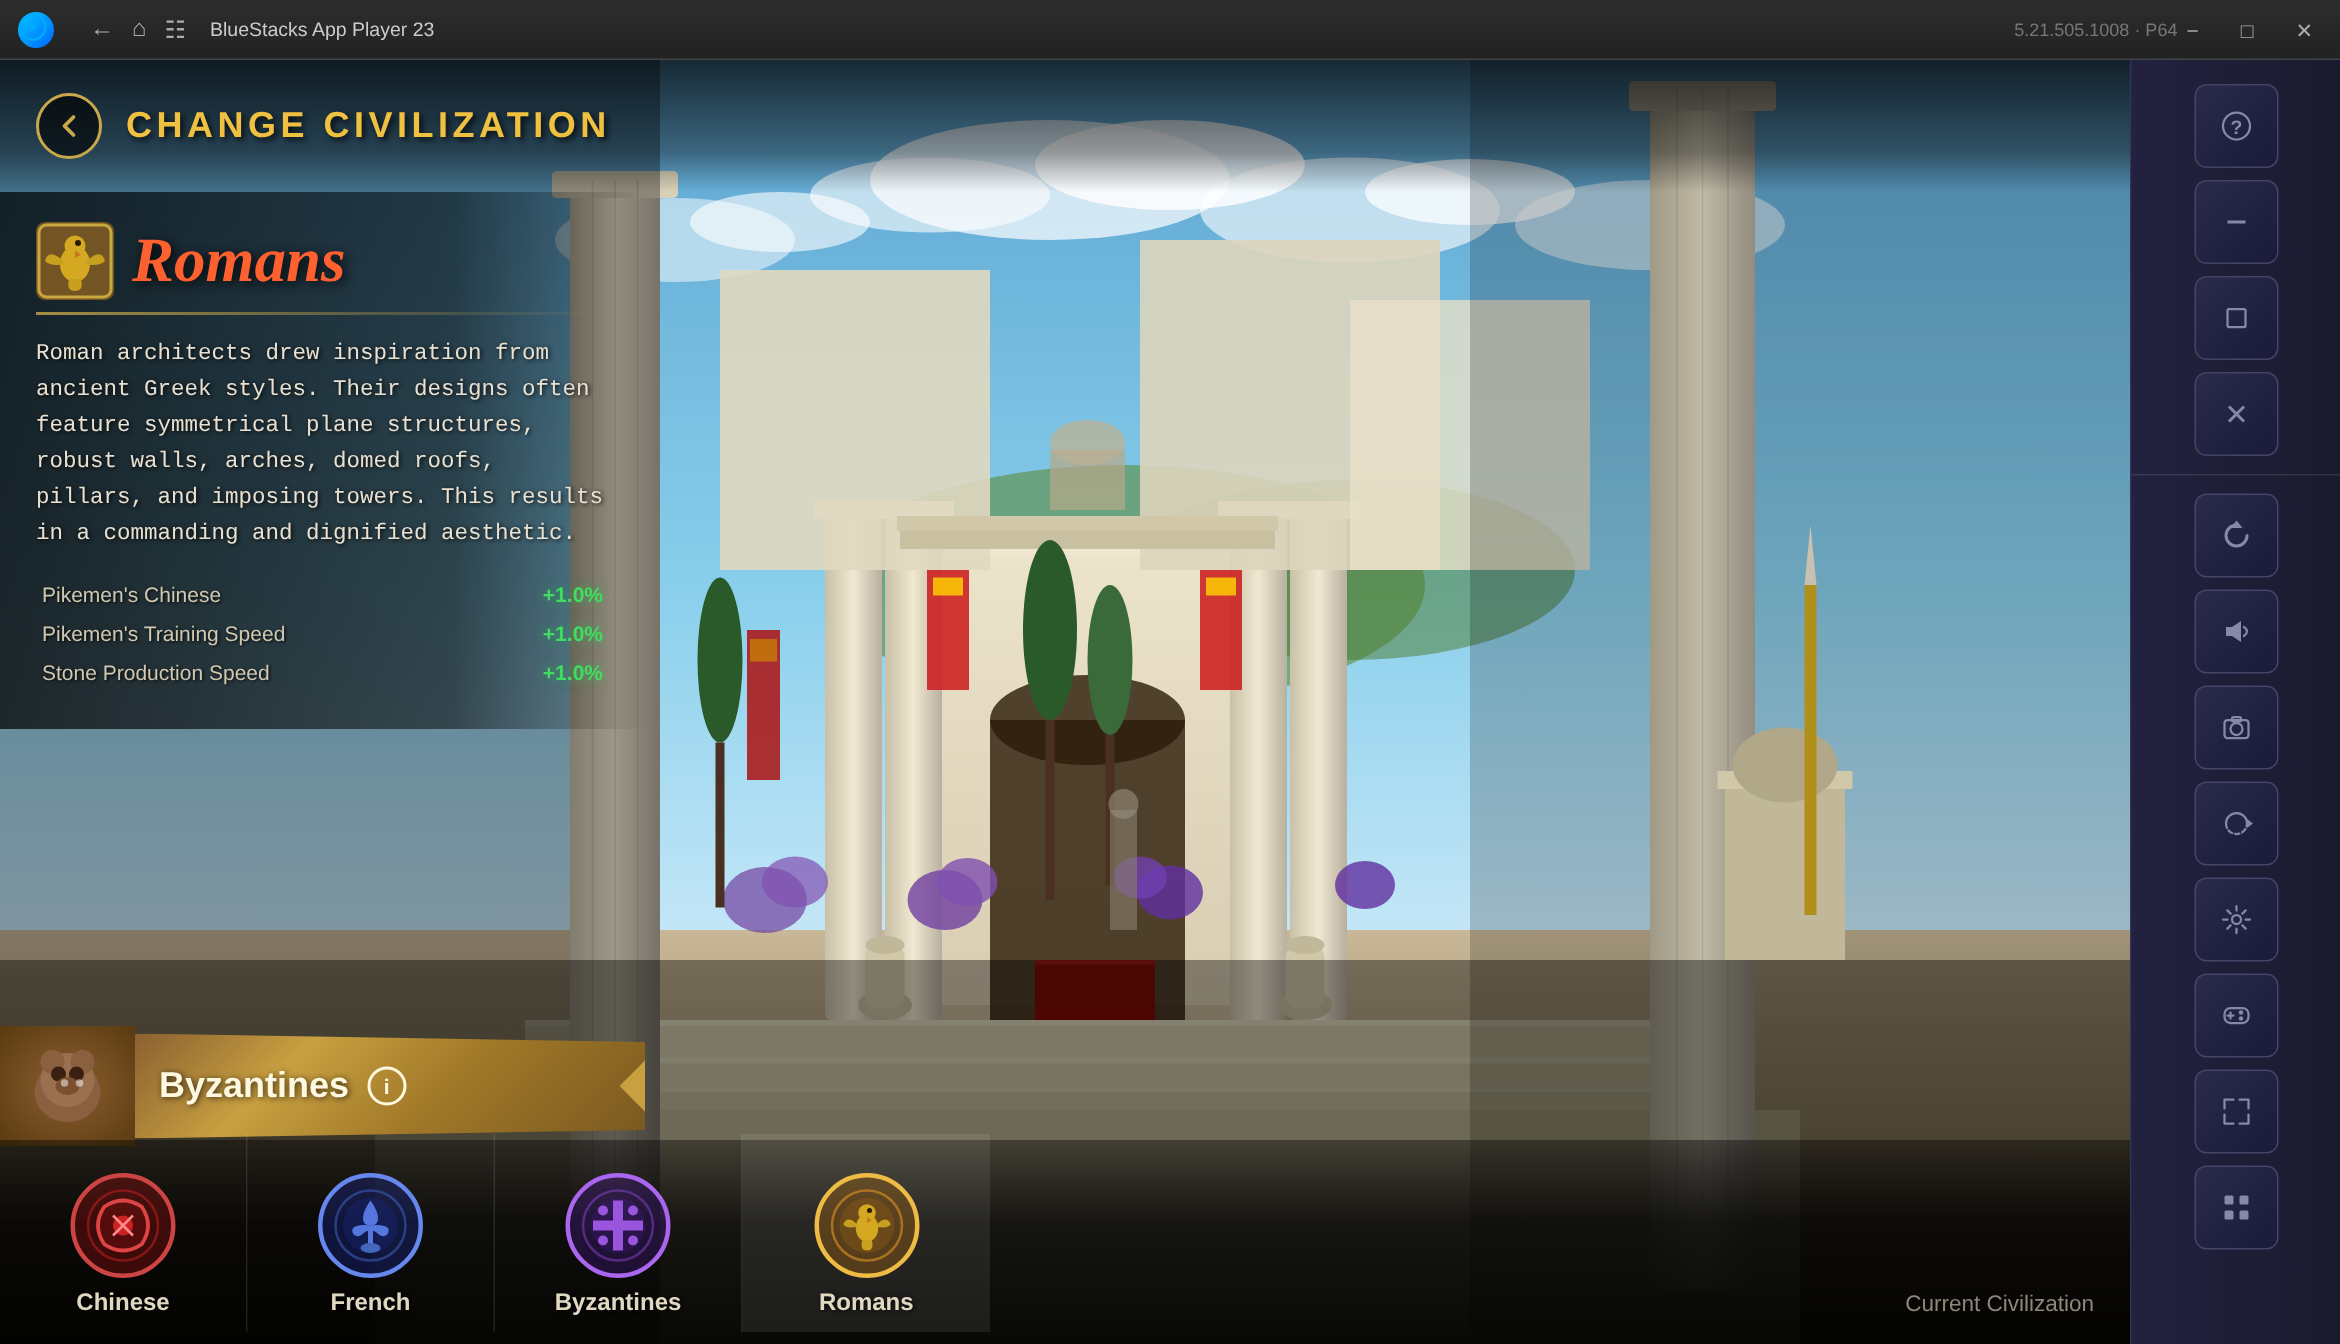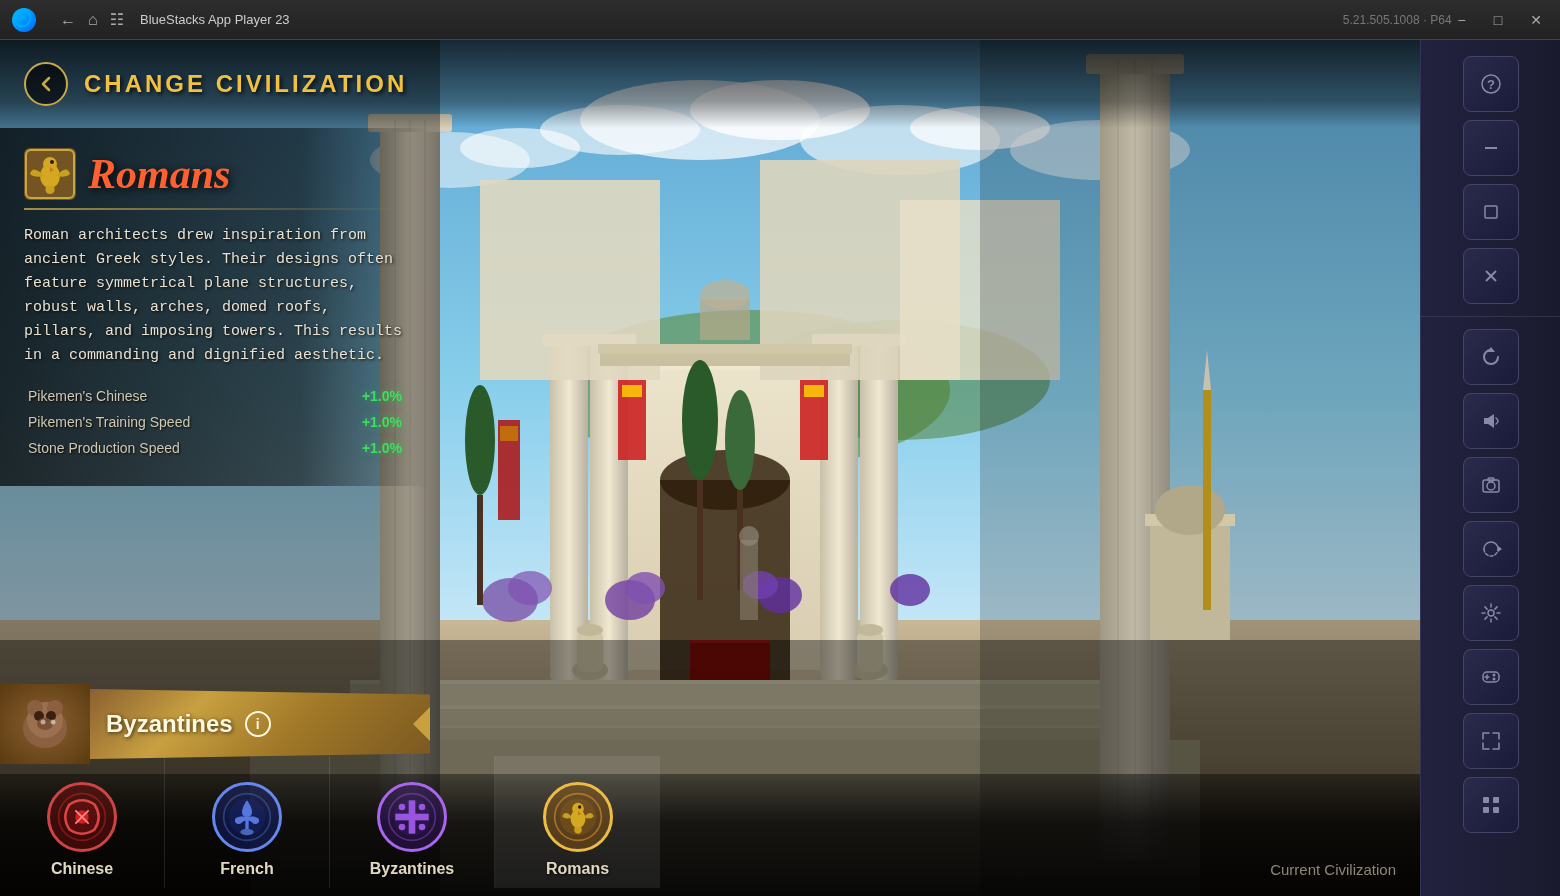--- a/index.html
+++ b/index.html
@@ -282,21 +282,21 @@
       top: 50%;
       margin-top: -12px;
     }
 
     
     #civ-bar {
       position: absolute;
       bottom: 0;
       left: 0;
       right: 0;
-      height: 122px;
+      height: 136px;
       background: linear-gradient(to top, rgba(0,0,0,0.92) 0%, rgba(0,0,0,0.8) 60%, rgba(0,0,0,0.4) 100%);
       display: flex;
       align-items: flex-end;
       padding: 0 0 8px 0;
       z-index: 20;
     }
 
     .civ-item {
       width: 165px;
       height: 132px;

